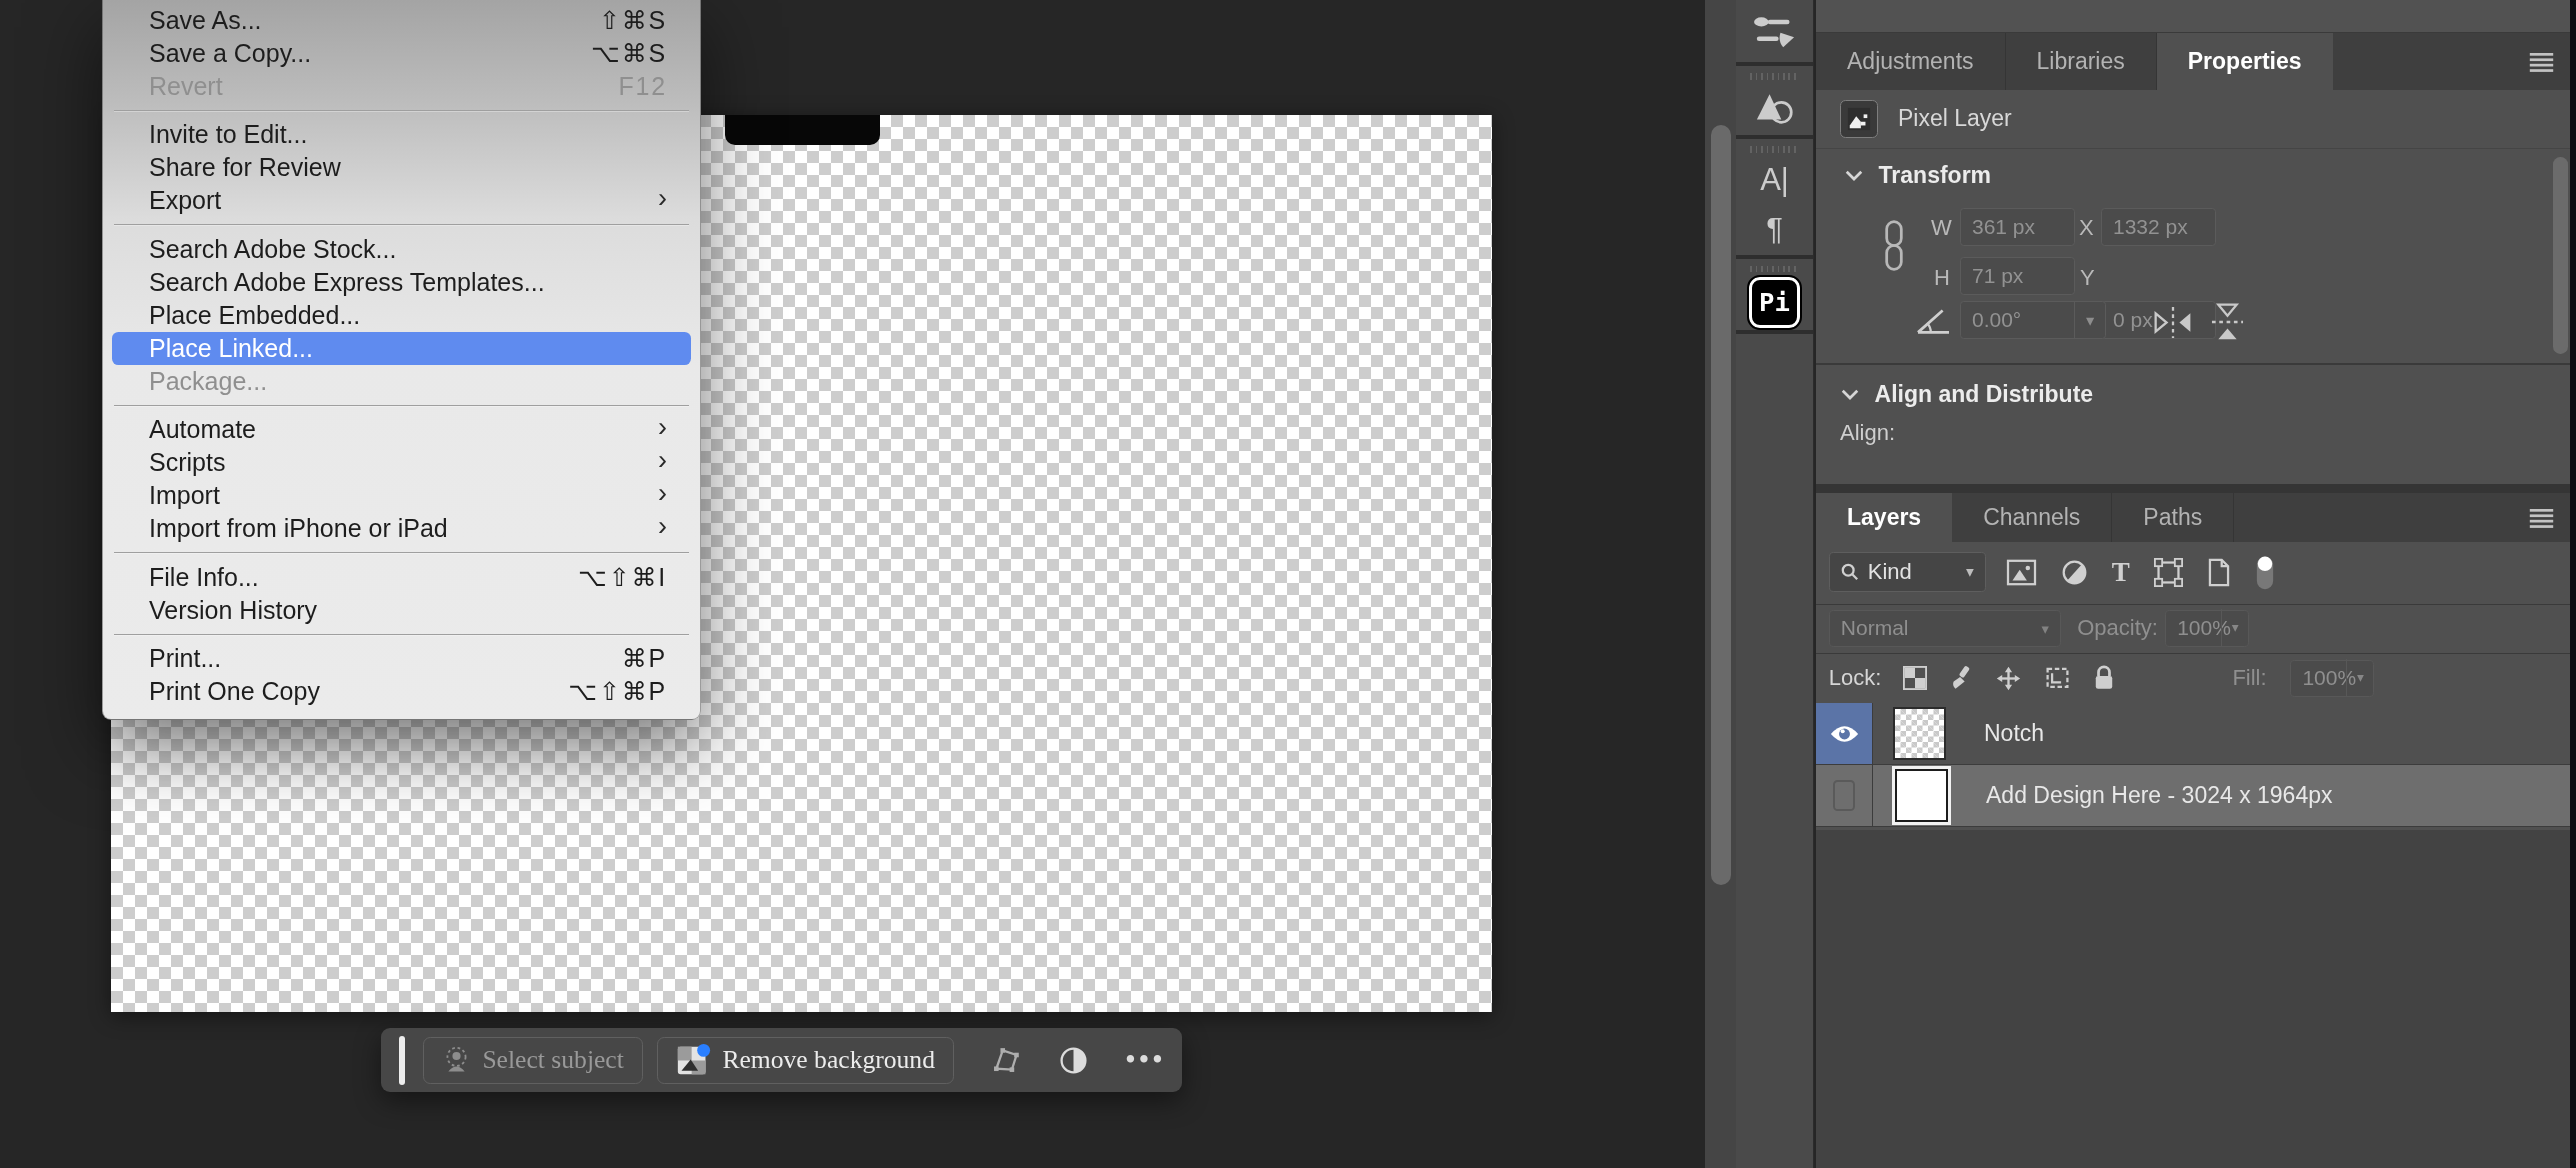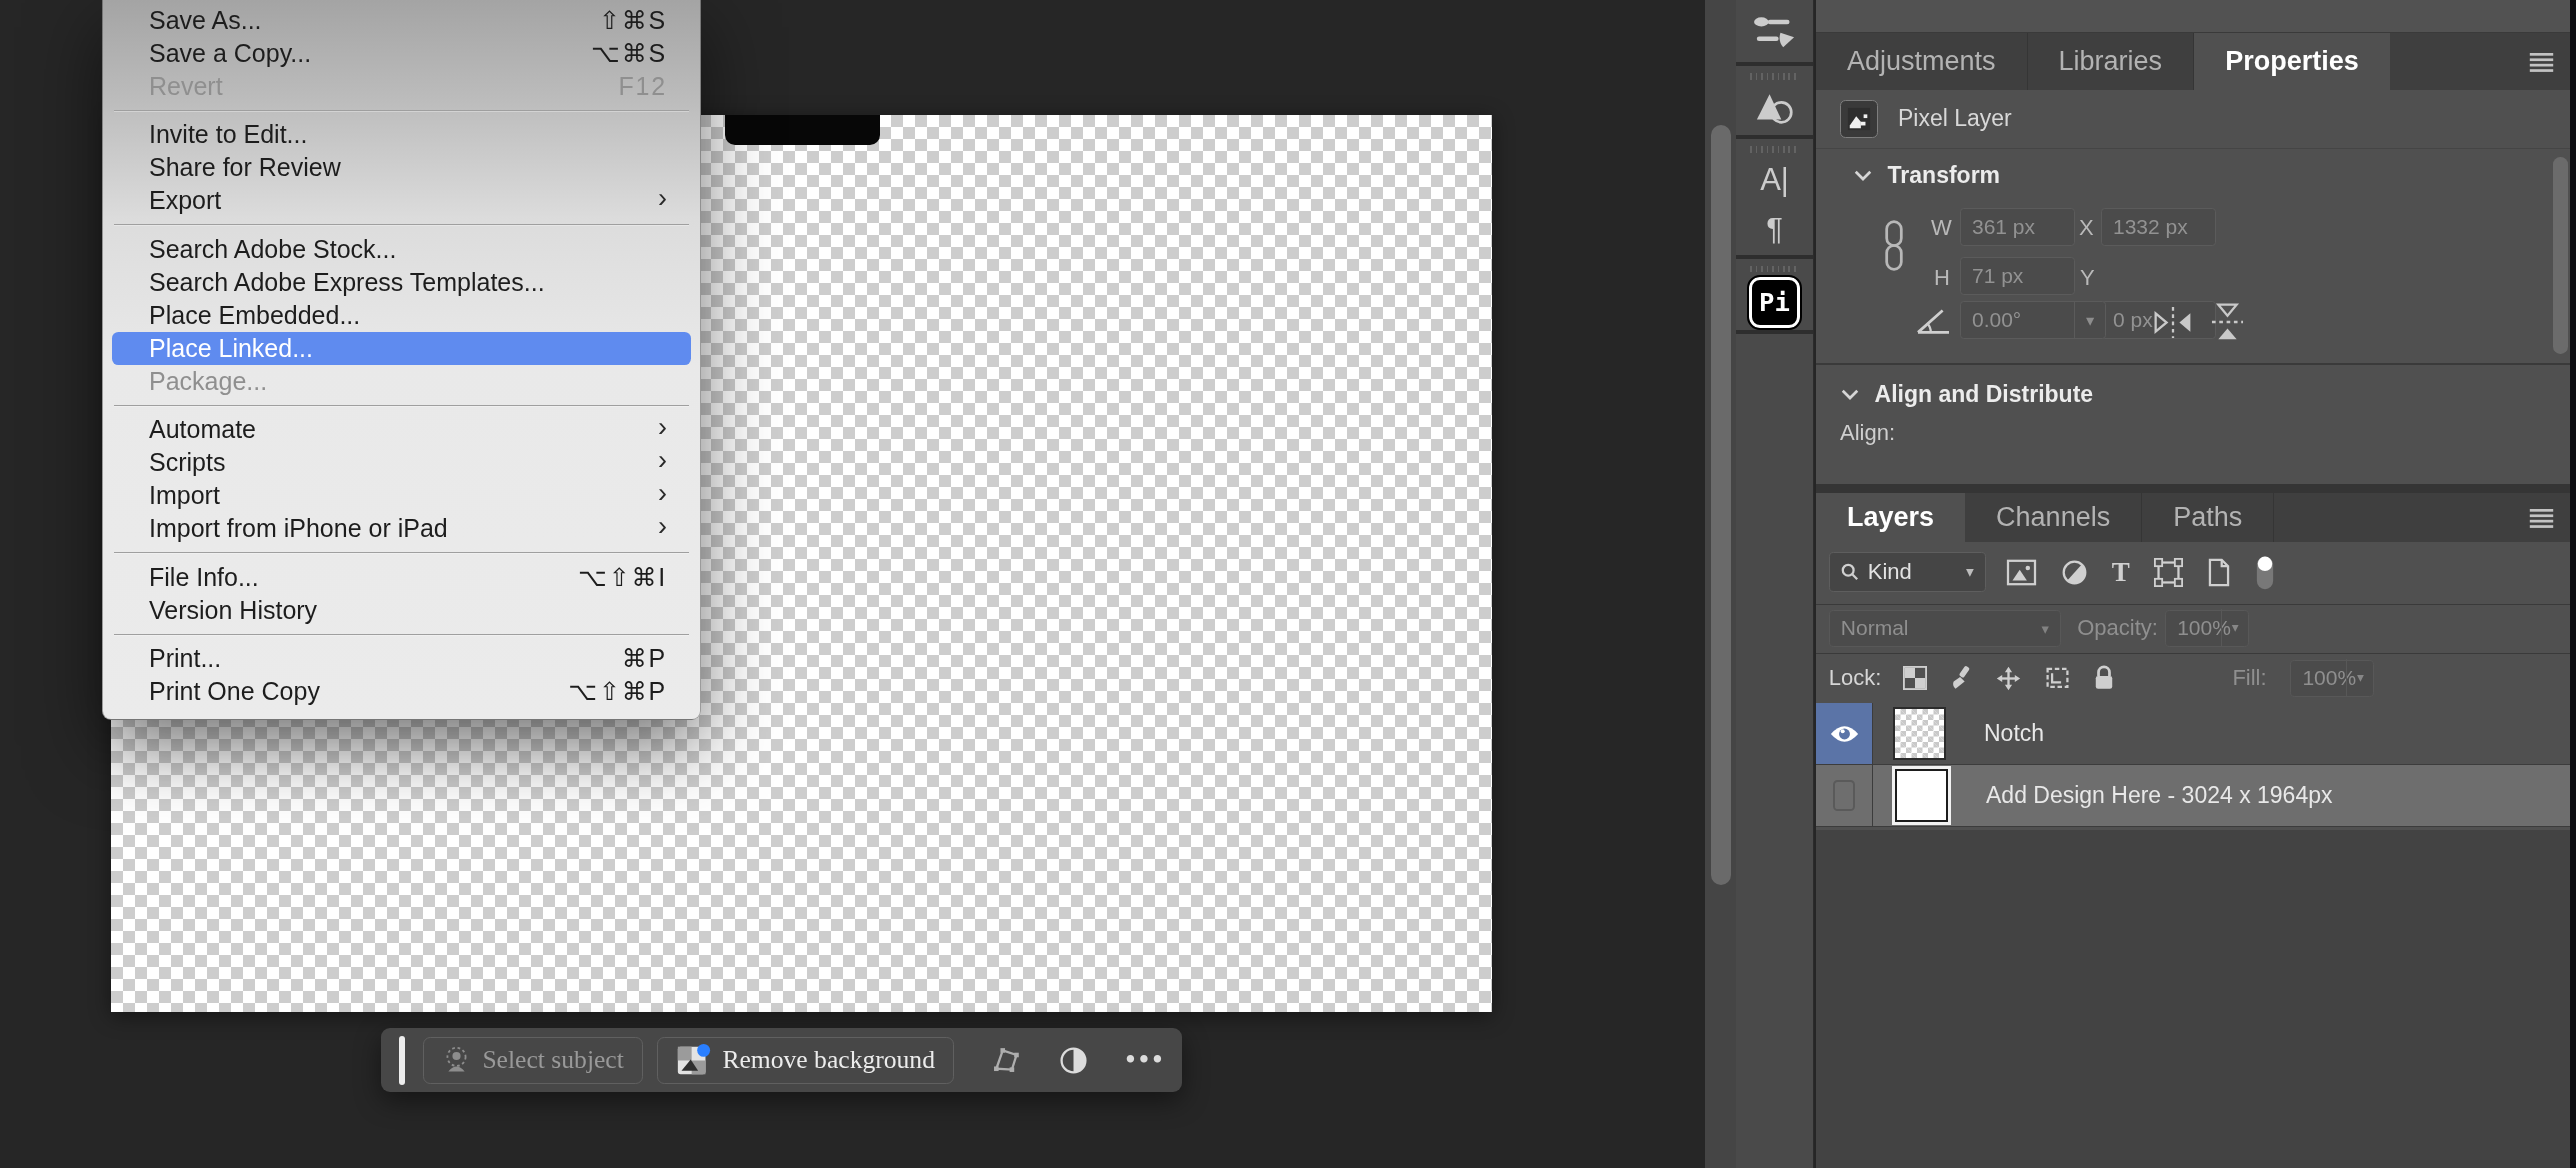--- a/index.html
+++ b/index.html
@@ -79,21 +79,21 @@
   .dock-glyph { color: #cccccc; font-size: 31px; }
   .pi-chip { width: 51px; height: 51px; background: #000; border: 3.7px solid #fff; outline: 2.7px solid #000; border-radius: 11px;
     display: flex; align-items: center; justify-content: center; color: #fff; font-weight: bold; font-size: 25.6px; font-family: "DejaVu Sans Mono", monospace; }
 
   
   .panel { position: absolute; left: 1816px; top: 0; width: 754px; height: 1169px; background: #505050; }
   .right-edge { position: absolute; left: 2570px; top: 0; width: 6.4px; height: 1169px; background: #0e0e13; }
   .panel-top-strip { position: absolute; left: 0; top: 0; width: 100%; height: 33px; background: #525252; border-bottom: 1.8px solid #3a3a3a; }
 
   .tabs-row { position: absolute; left: 0; width: 100%; background: #3f3f3f; display: flex; align-items: stretch; }
-  .tabs-row .tab { display: flex; align-items: center; padding: 12px 31px; font-size: 27px; color: #b3b3b3; border-right: 1.8px solid #353535; }
+  .tabs-row .tab { display: flex; align-items: center; padding: 12px 31px; font-size: 23px; color: #b3b3b3; border-right: 1.8px solid #353535; }
   .tabs-row .tab.active { background: #505050; color: #ffffff; font-weight: bold; border-right: none; }
   .hamburger { margin-left: auto; align-self: center; margin-right: 14.6px; }
 
   .props-tabs { top: 33px; height: 57px; }
   .layers-tabs { top: 493px; height: 49px; }
 
   .pixel-layer-row { position: absolute; left: 0; top: 89px; width: 100%; height: 60px; display: flex; align-items: center; padding-left: 24px; gap: 20px; border-bottom: 1.8px solid #454545; }
   .pixel-layer-chip { width: 38px; height: 38px; background: #3a3a3a; border: 1.8px solid #7e7e7e; border-radius: 5.5px; display: flex; align-items: center; justify-content: center; }
   .pixel-layer-label { font-size: 23px; color: #d8d8d8; }
 
@@ -339,21 +339,21 @@
         <svg width="24" height="24" viewBox="0 0 26 26">
           <rect x="1" y="1" width="24" height="24" fill="#2e2e2e"></rect>
           <path d="M3 20 L10 10 L15 16 L15 23 L3 23 Z" fill="#f0f0f0"></path>
           <rect x="15" y="16" width="5" height="4" fill="#f0f0f0"></rect>
             <rect x="18" y="8" width="4" height="4" fill="#f0f0f0"></rect>
         </svg>
       </div>
       <span class="pixel-layer-label">Pixel Layer</span>
     </div>
 
-    <div class="section-header" style="left:37px; top:162px;">
+    <div class="section-header" style="left:28px; top:162px;">
       <svg width="20" height="12.8" viewBox="0 0 22 14">
         <polyline points="3,3 11,11 19,3" fill="none" stroke="#d6d6d6" stroke-width="3"></polyline>
       </svg>
       <span>Transform</span>
     </div>
 
     <span style="position:absolute; left:66px; top:219px;">
       <svg width="24" height="53" viewBox="0 0 26 58">
         <rect x="5" y="3" width="16" height="26" rx="8" fill="none" stroke="#b8b8b8" stroke-width="3"></rect>
         <rect x="5" y="29" width="16" height="26" rx="8" fill="none" stroke="#b8b8b8" stroke-width="3"></rect>

